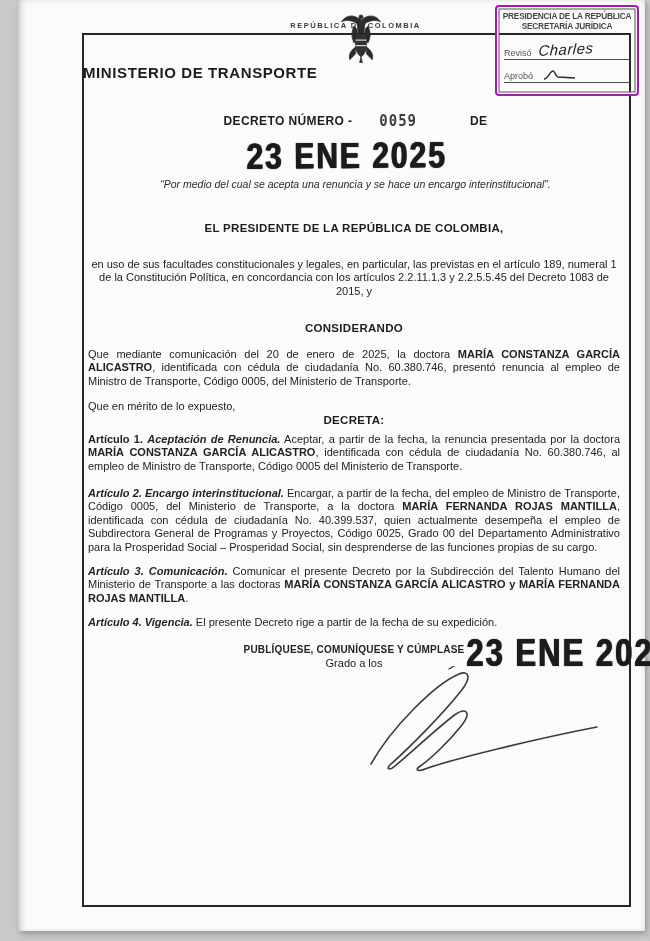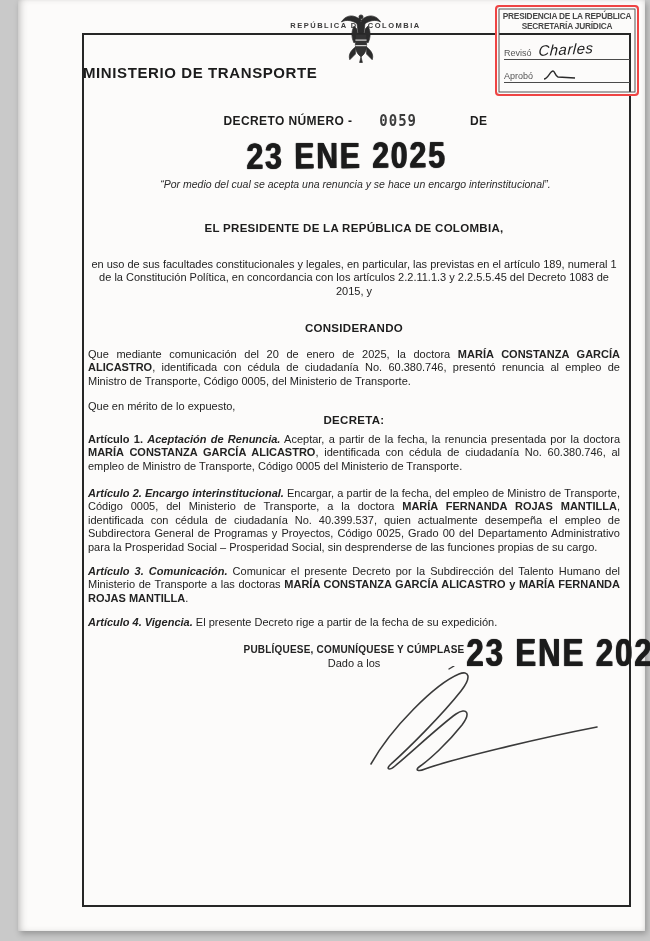--- a/index.html
+++ b/index.html
@@ -26,21 +26,21 @@
     text-align:center;font-size:7.5px;font-weight:bold;letter-spacing:1.5px;color:#3a3a3a;
   }
   .arms{position:absolute;left:322px;top:12px;width:42px;height:52px;}
   .ministry{
     position:absolute;left:65px;top:64px;width:545px;
     font-size:15px;font-weight:bold;letter-spacing:.6px;color:#1c1c1c;
   }
   
   .stampbox{
     position:absolute;left:477px;top:5px;width:140px;height:87px;
-    border:2px solid #ef4444;border-radius:4px;
+    border:2px solid #a21caf;border-radius:4px;
     box-shadow:inset 0 0 0 1.5px #fcfbfa, inset 0 0 0 2.5px #555;
     color:#464646;z-index:5;
   }
   .stampbox .hd{margin-top:5px;text-align:center;font-weight:bold;font-size:8.3px;letter-spacing:-.2px;line-height:9.5px;}
   .stampbox .row{display:flex;align-items:flex-end;margin:0 7px;border-bottom:1.3px solid #4a4a4a;}
   .stampbox .row.reviso{height:28px;}
   .stampbox .row.aprobo{height:22px;}
   .stampbox .lbl{font-size:9px;color:#555;padding-bottom:1px;}
   .hand{
     font-size:15px;font-style:italic;color:#1e1e1e;margin-left:6px;
@@ -157,21 +157,21 @@
     <div class="para center heading considerando">CONSIDERANDO</div>
     <div class="para justify considering"><span>Que mediante comunicación del 20 de enero de 2025, la doctora </span><span class="b">MARÍA CONSTANZA GARCÍA ALICASTRO</span><span>, identificada con cédula de ciudadanía No. 60.380.746, presentó renuncia al empleo de Ministro de Transporte, Código 0005, del Ministerio de Transporte.</span></div>
     <div class="para merit">Que en mérito de lo expuesto,</div>
     <div class="para center heading decreta">DECRETA:</div>
     <div class="para justify art1"><span class="b">Artículo 1. </span><span class="b i">Aceptación de Renuncia.</span><span> Aceptar, a partir de la fecha, la renuncia presentada por la doctora </span><span class="b">MARÍA CONSTANZA GARCÍA ALICASTRO</span><span>, identificada con cédula de ciudadanía No. 60.380.746, al empleo de Ministro de Transporte, Código 0005 del Ministerio de Transporte.</span></div>
     <div class="para justify art2"><span class="b i">Artículo 2. </span><span class="b i">Encargo interinstitucional.</span><span> Encargar, a partir de la fecha, del empleo de Ministro de Transporte, Código 0005, del Ministerio de Transporte, a la doctora </span><span class="b">MARÍA FERNANDA ROJAS MANTILLA</span><span>, identificada con cédula de ciudadanía No. 40.399.537, quien actualmente desempeña el empleo de Subdirectora General de Programas y Proyectos, Código 0025, Grado 00 del Departamento Administrativo para la Prosperidad Social – Prosperidad Social, sin desprenderse de las funciones propias de su cargo.</span></div>
     <div class="para justify art3"><span class="b i">Artículo 3. Comunicación.</span><span> Comunicar el presente Decreto por la Subdirección del Talento Humano del Ministerio de Transporte a las doctoras </span><span class="b">MARÍA CONSTANZA GARCÍA ALICASTRO y MARÍA FERNANDA ROJAS MANTILLA</span><span>.</span></div>
     <div class="para art4"><span class="b i">Artículo 4. Vigencia.</span><span> El presente Decreto rige a partir de la fecha de su expedición.</span></div>
 
     <div class="para center publish">PUBLÍQUESE, COMUNÍQUESE Y CÚMPLASE</div>
-    <div class="para center dado">Dado a los</div>
+    <div class="para center dado">Grado a los</div>
     <div class="stamp-date bottom">23 ENE 2025</div>
 
     <svg class="signature" width="272" height="112" viewBox="0 0 272 112">
       <path d="M28 98 C48 62 92 18 116 8 C126 4 129 11 118 25 C99 49 66 82 47 99 C43 103 46 105 52 100 C72 83 100 57 113 48 C124 41 128 47 119 59 C104 78 86 94 76 101 C72 104 75 106 82 103 C110 93 192 73 254 61" fill="none" stroke="#3a3a3a" stroke-width="1.6" stroke-linecap="round"></path>
       <path d="M106 3 L111 0" fill="none" stroke="#3a3a3a" stroke-width="1.4" stroke-linecap="round"></path>
     </svg>
 
   </div>
 </div>
 

